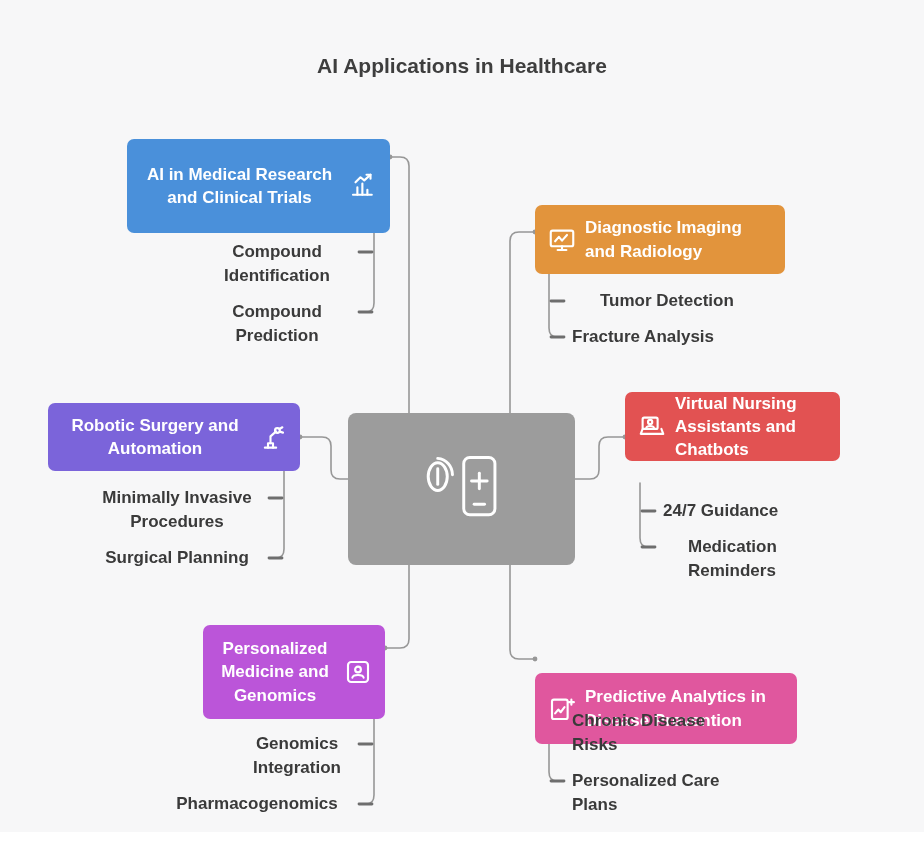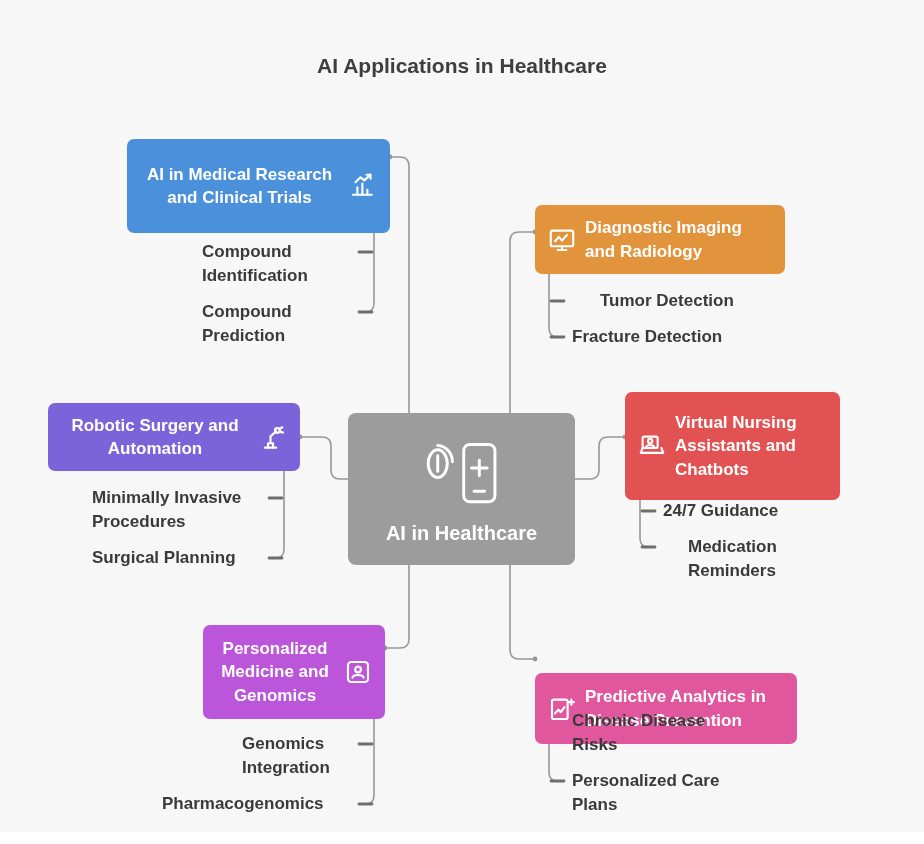--- a/index.html
+++ b/index.html
@@ -24,36 +24,36 @@
   }
   .node .txt { flex:1; font-size:17px; line-height:1.36; }
   .node.icon-right .txt { text-align:center; }
   .node.icon-left  .txt { text-align:left; }
   .node .icn { flex:0 0 auto; display:flex; align-items:center; justify-content:center; }
   .node .icn svg, .center-node svg { stroke:#fff; fill:none; stroke-width:1.7; stroke-linecap:round; stroke-linejoin:round; }
 
   #b-research  { left:127px; top:131px; width:263px; height:94px;margin-top:8px; }
   #b-imaging   { left:535px; top:205px; width:250px; height:69px; }
   #b-robotic   { left:48px;  top:403px; width:252px; height:68px; }
-  #b-nursing   { left:625px; top:392px; width:215px; height:108px; }
+  #b-nursing   { left:625px; top:392px; width:215px; height:69px; }
   #b-genomics  { left:203px; top:625px; width:182px; height:94px; }
   #b-analytics { left:535px; top:629px; width:262px; height:71px;margin-top:44px; }
 
   .center-node {
     position:absolute; left:348px; top:413px; width:227px; height:152px;
     border-radius:8px; display:flex; flex-direction:column;
     align-items:center; justify-content:center; gap:4px;
   }
   .center-label { color:#fff; font-size:20px; font-weight:bold; }
 
   .child {
     position:absolute; font-size:17px; font-weight:bold;
     color:#3a3a3a; line-height:24px;
   }
-  .child.right { text-align:left; }
+  .child.right { text-align:center; }
 
   #c-research-0  { left:202px; top:240px; width:150px; }
   #c-research-1  { left:202px; top:300px; width:150px; }
   #c-robotic-0   { left:92px;  top:486px; width:170px; }
   #c-robotic-1   { left:92px;  top:546px; width:170px; }
   #c-genomics-0  { left:242px; top:732px; width:110px; }
   #c-genomics-1  { left:162px; top:792px; width:190px; }
   #c-imaging-0   { left:572px; top:289px; width:200px;margin-left:28px; }
   #c-imaging-1   { left:572px; top:325px; width:200px; }
   #c-nursing-0   { left:663px; top:499px; width:160px; }
@@ -112,21 +112,20 @@
       <svg viewBox="0 0 60 46" width="104" height="80" stroke-width="1.5">
         <ellipse cx="16" cy="17" rx="5.5" ry="8"></ellipse>
         <path d="M16 12.5v9"></path>
         <path d="M16 6.5c5 .4 8.5 4.6 8.5 9.5"></path>
         <rect x="31" y="6" width="18" height="33" rx="3.5"></rect>
         <path d="M40 15v9"></path>
         <path d="M35.5 19.5h9"></path>
         <path d="M37 33h6"></path>
       </svg>
     </span>
-    <div class="center-label">AI in Healthcare</div>
   </div>
 
   <div class="node icon-right" id="b-research" style="background: rgb(74, 144, 218);">
     <span class="txt">AI in Medical Research and Clinical Trials</span>
     <span class="icn">
       <svg viewBox="0 0 24 24" width="30" height="30">
         <path d="M4 19h15"></path>
         <path d="M7.5 19v-6M11.5 19v-9M15.5 19v-4"></path>
         <path d="M6 9l4-4 3 2.5L18 3"></path>
         <path d="M14.8 3H18v3.2"></path>
@@ -188,21 +187,21 @@
         <path d="M6.5 15.5l2.5-3 2 2 3-4"></path>
         <path d="M19.5 4.5v4M17.5 6.5h4"></path>
       </svg>
     </span>
     <span class="txt">Predictive Analytics in Disease Prevention</span>
   </div>
 
   <div class="child right" id="c-research-0">Compound Identification</div>
   <div class="child right" id="c-research-1">Compound Prediction</div>
   <div class="child" id="c-imaging-0">Tumor Detection</div>
-  <div class="child" id="c-imaging-1">Fracture Detection</div>
+  <div class="child" id="c-imaging-1">Fracture Analysis</div>
   <div class="child right" id="c-robotic-1">Surgical Planning</div>
   <div class="child right" id="c-robotic-0">Minimally Invasive Procedures</div>
   <div class="child" id="c-nursing-0">24/7 Guidance</div>
   <div class="child" id="c-nursing-1">Medication Reminders</div>
   <div class="child right" id="c-genomics-0">Genomics Integration</div>
   <div class="child right" id="c-genomics-1">Pharmacogenomics</div>
   <div class="child" id="c-analytics-0">Chronic Disease Risks</div>
   <div class="child" id="c-analytics-1">Personalized Care Plans</div>
 
   <div class="bottom-strip"></div>

